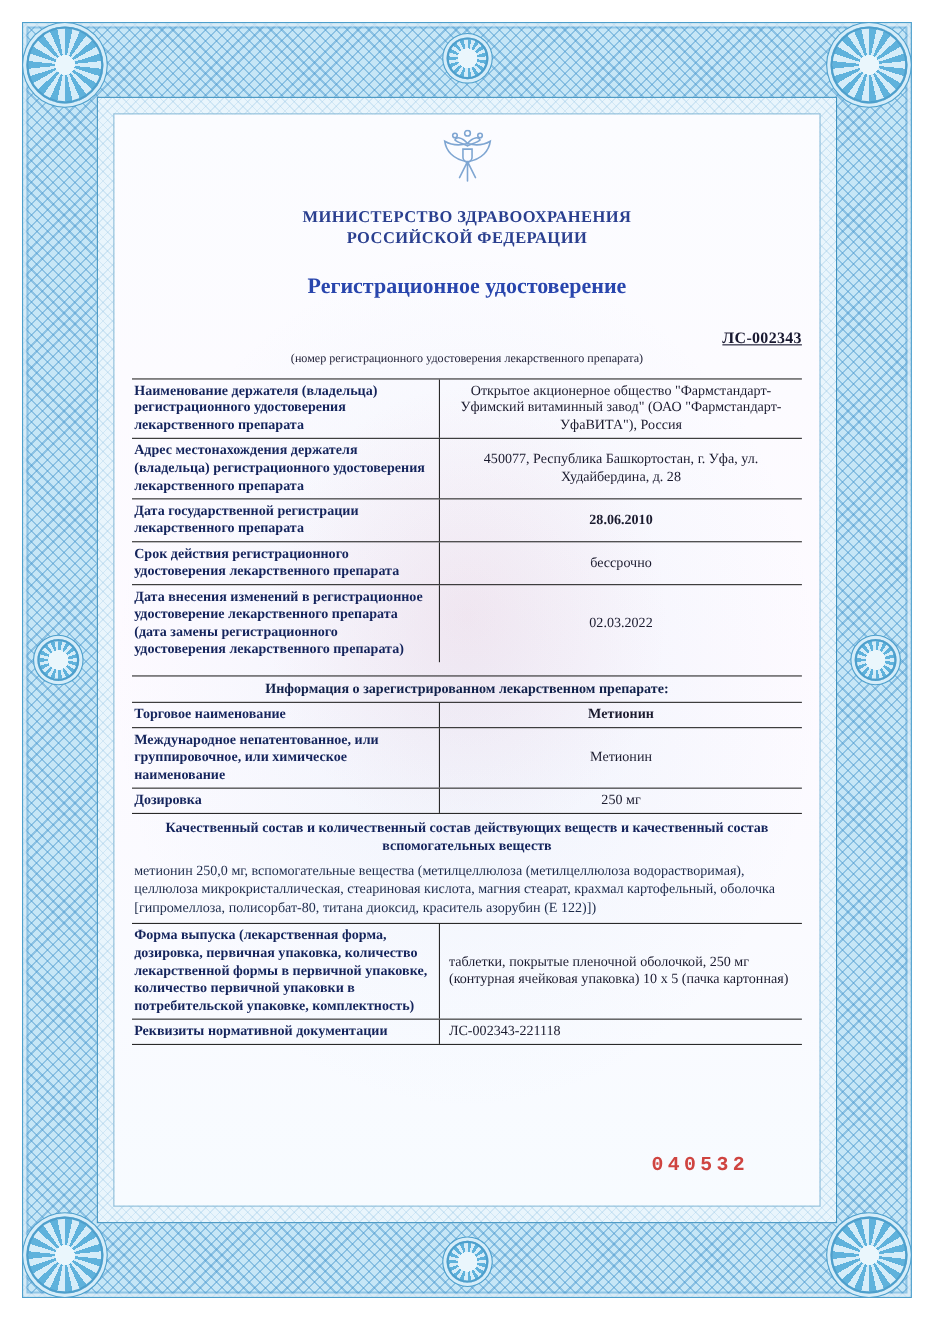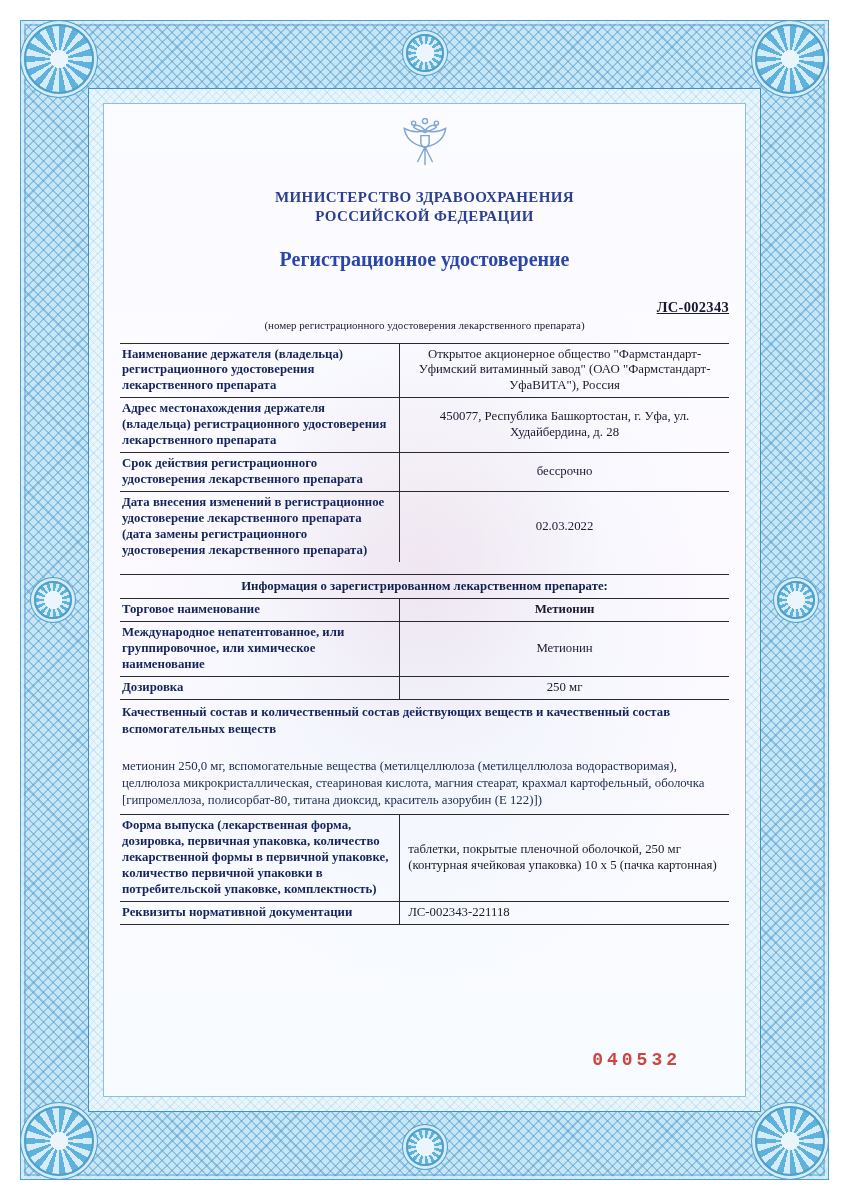--- a/index.html
+++ b/index.html
@@ -63,21 +63,21 @@
   .cert-table { margin-top:12px; border-bottom:1px solid #2a2a2a; font-size:12.8px; color:#1c2340; }
   .trow { display:flex; border-top:1px solid #2a2a2a; align-items:stretch; }
   .cl { width:46%; box-sizing:border-box; padding:3px 8px 3px 2px; border-right:1px solid #2a2a2a;
         font-weight:bold; color:#14245c; line-height:1.25; }
   .cv { width:54%; box-sizing:border-box; padding:3px 8px; text-align:center; line-height:1.25;
         display:flex; align-items:center; justify-content:center; color:#1a1a2e; }
   .cv.left { text-align:left; justify-content:flex-start; }
   .cv.bold { font-weight:bold; }
   .section-row { border-top:1px solid #2a2a2a; text-align:center; padding:4px 6px; font-weight:600; color:#10204a;margin-top:12px; }
   .full-row { border-top:1px solid #2a2a2a; padding:4px 2px 6px 2px; line-height:1.3; }
-  .comp-title { font-weight:bold; color:#14245c; margin-bottom:21px; }
+  .comp-title { font-weight:bold; color:#14245c; margin-bottom:6px;text-align:center; }
   .comp-text { color:#1c2a4a; }
 
   .serial { position:absolute; right:64px; bottom:26px; font-family:"Liberation Mono", monospace;
             font-size:18px; letter-spacing:4px; color:#cf4440; font-weight:bold; }
 </style>
 </head>
 <body>
 
 <div class="page">
 
@@ -128,20 +128,24 @@
 
         <div class="trow">
           <div class="cl">Наименование держателя (владельца) регистрационного удостоверения лекарственного препарата</div>
           <div class="cv">Открытое акционерное общество "Фармстандарт-Уфимский витаминный завод" (ОАО "Фармстандарт-УфаВИТА"), Россия</div>
         </div>
         <div class="trow">
           <div class="cl">Адрес местонахождения держателя (владельца) регистрационного удостоверения лекарственного препарата</div>
           <div class="cv">450077, Республика Башкортостан, г. Уфа, ул. Худайбердина, д. 28</div>
         </div>
         <div class="trow">
+          <div class="cl">Дата государственной регистрации лекарственного препарата</div>
+          <div class="cv bold">28.06.2010</div>
+        </div>
+        <div class="trow">
           <div class="cl">Срок действия регистрационного удостоверения лекарственного препарата</div>
           <div class="cv">бессрочно</div>
         </div>
         <div class="trow">
           <div class="cl">Дата внесения изменений в регистрационное удостоверение лекарственного препарата (дата замены регистрационного удостоверения лекарственного препарата)</div>
           <div class="cv">02.03.2022</div>
         </div>
 
         <div class="section-row">Информация о зарегистрированном лекарственном препарате:</div>
 

